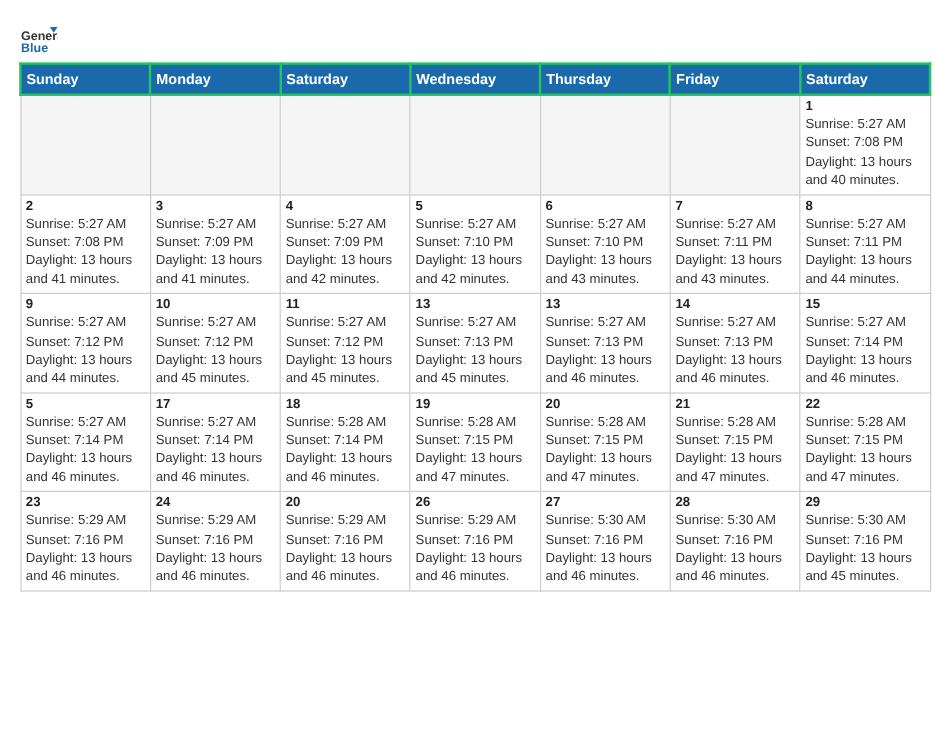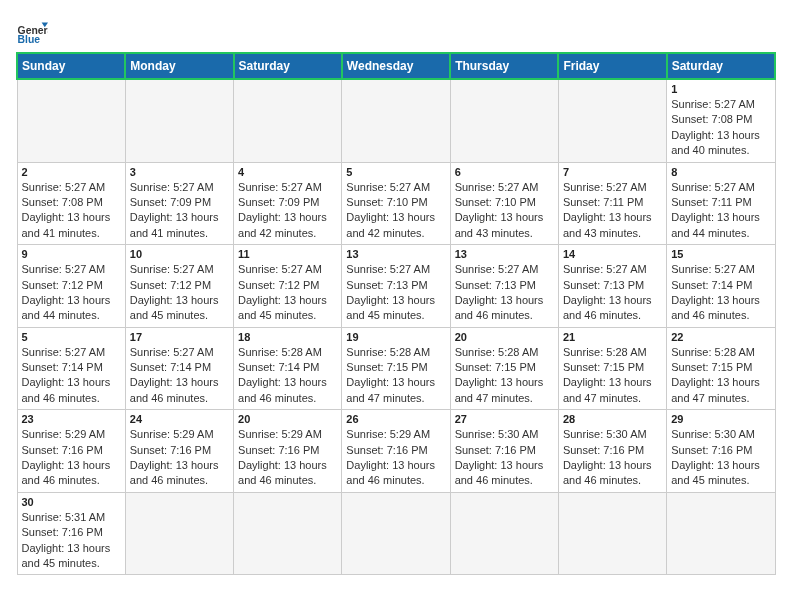--- a/index.html
+++ b/index.html
@@ -234,26 +234,14 @@
         </td>
         <td>
           <span class="day-number">28</span>
           <div class="day-info">Sunrise: 5:30 AM<br>Sunset: 7:16 PM<br>Daylight: 13 hours and 46 minutes.</div>
         </td>
         <td>
           <span class="day-number">29</span>
           <div class="day-info">Sunrise: 5:30 AM<br>Sunset: 7:16 PM<br>Daylight: 13 hours and 45 minutes.</div>
         </td>
       </tr>
-      <tr>
-        <td>
-          <span class="day-number">30</span>
-          <div class="day-info">Sunrise: 5:31 AM<br>Sunset: 7:16 PM<br>Daylight: 13 hours and 45 minutes.</div>
-        </td>
-        <td class="empty"></td>
-        <td class="empty"></td>
-        <td class="empty"></td>
-        <td class="empty"></td>
-        <td class="empty"></td>
-        <td class="empty"></td>
-      </tr>
     </tbody>
 </table>
 
 </body></html>

